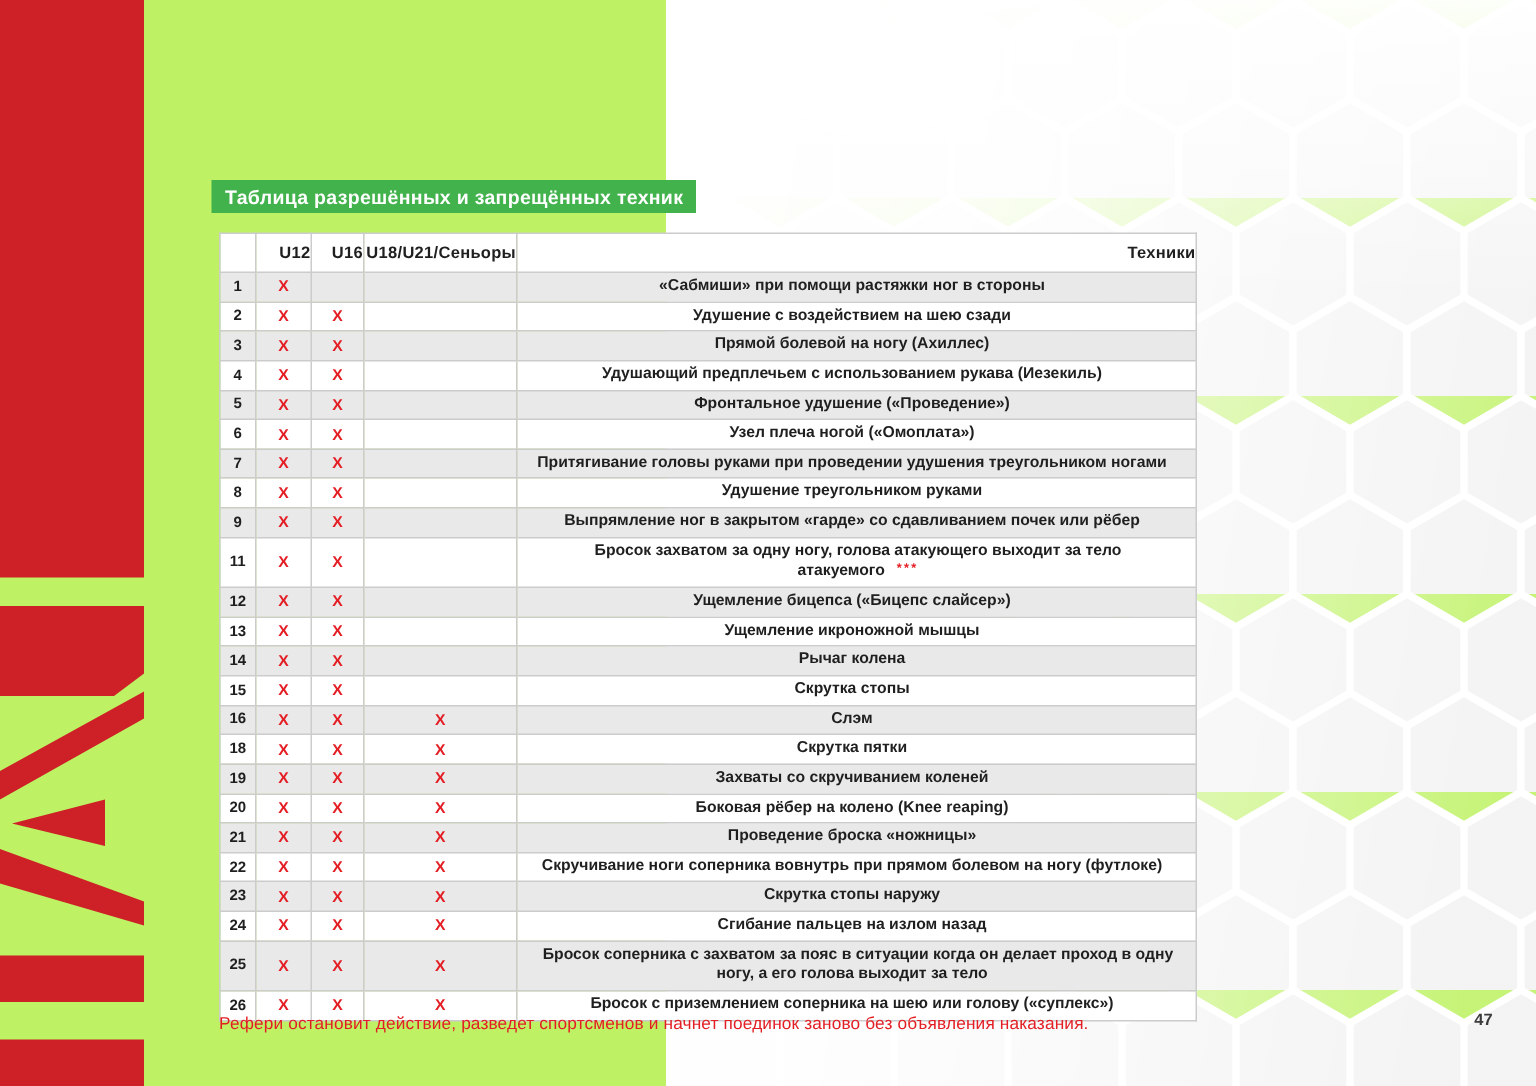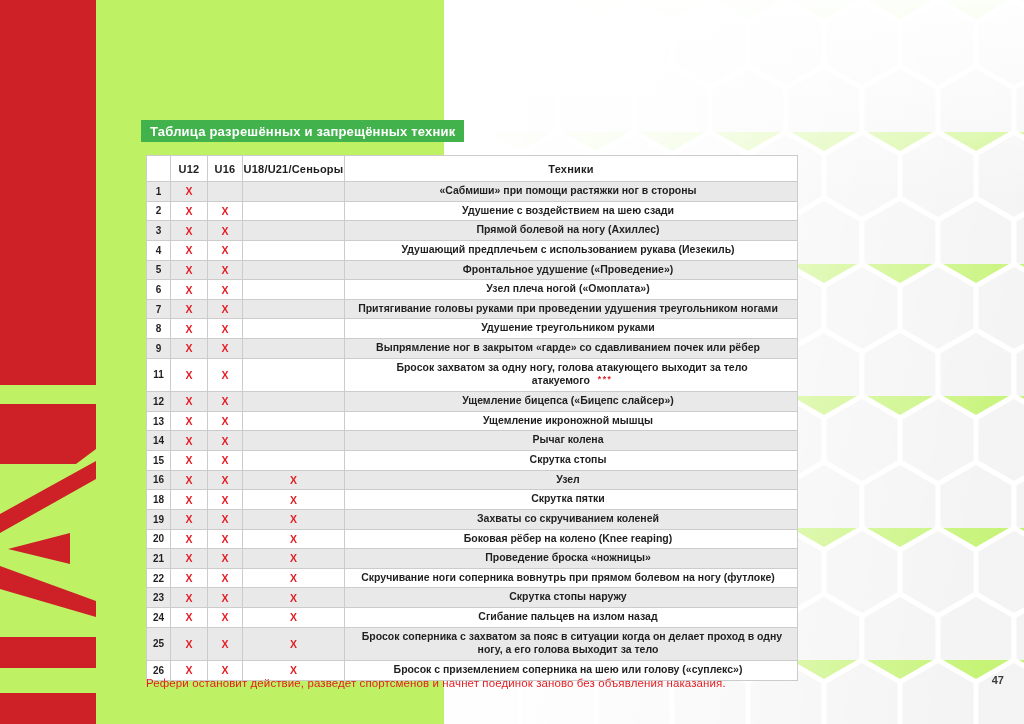--- a/index.html
+++ b/index.html
@@ -34,37 +34,37 @@
   table.tech{
     position:absolute; left:146px; top:155px; width:651px;
     border-collapse:collapse; table-layout:fixed;
     font-size:10.5px; font-weight:bold; color:var(--text);
   }
   table.tech td, table.tech th{
     border:1px solid var(--border); vertical-align:middle; background-clip:padding-box;
   }
   table.tech thead th{
     height:26px; background:#ffffff; font-size:11px; font-weight:bold;
-    text-align:center; letter-spacing:0.2px;
+    text-align:right; letter-spacing:0.2px;
   }
   table.tech tbody tr{height:18px;}
   table.tech tbody tr:nth-child(odd) td{background:var(--row-shade);}
   table.tech tbody tr:nth-child(even) td{background:#ffffff;}
   td.c-num{text-align:center; font-size:10px;}
   td.c-mark{text-align:center; color:var(--accent-red); font-size:10.5px;}
   td.c-tech{text-align:center; padding:2px 10px 3px 12px; line-height:1.3;}
   .note{color:var(--accent-red); font-size:8.5px; letter-spacing:1.5px;
         margin-left:8px; position:relative; top:-2px;}
   
   .footer-note{
     position:absolute; left:146px; top:677px; color:var(--accent-red);
     font-size:11.5px; font-weight:normal; letter-spacing:0.1px; white-space:nowrap;
   }
   .page-number{
-    position:absolute; left:974px; top:674px; width:30px; text-align:right;
+    position:absolute; left:974px; top:674px; width:30px; text-align:center;
     color:#3c3c3c; font-size:11px; font-weight:600;
   }
 </style>
 </head>
 <body>
 
 <div class="page">
 
   <svg class="hex-layer" width="580" height="724" viewBox="0 0 580 724" aria-hidden="true">
     <defs>
@@ -207,21 +207,21 @@
       <td class="c-mark">X</td>
       <td class="c-mark">X</td>
       <td class="c-mark"></td>
       <td class="c-tech"><span>Скрутка стопы</span><span class="note"></span></td>
     </tr>
         <tr>
       <td class="c-num">16</td>
       <td class="c-mark">X</td>
       <td class="c-mark">X</td>
       <td class="c-mark">X</td>
-      <td class="c-tech"><span>Узел</span><span class="note"></span></td>
+      <td class="c-tech"><span>Слэм</span><span class="note"></span></td>
     </tr>
         <tr>
       <td class="c-num">18</td>
       <td class="c-mark">X</td>
       <td class="c-mark">X</td>
       <td class="c-mark">X</td>
       <td class="c-tech"><span>Скрутка пятки</span><span class="note"></span></td>
     </tr>
         <tr>
       <td class="c-num">19</td>

